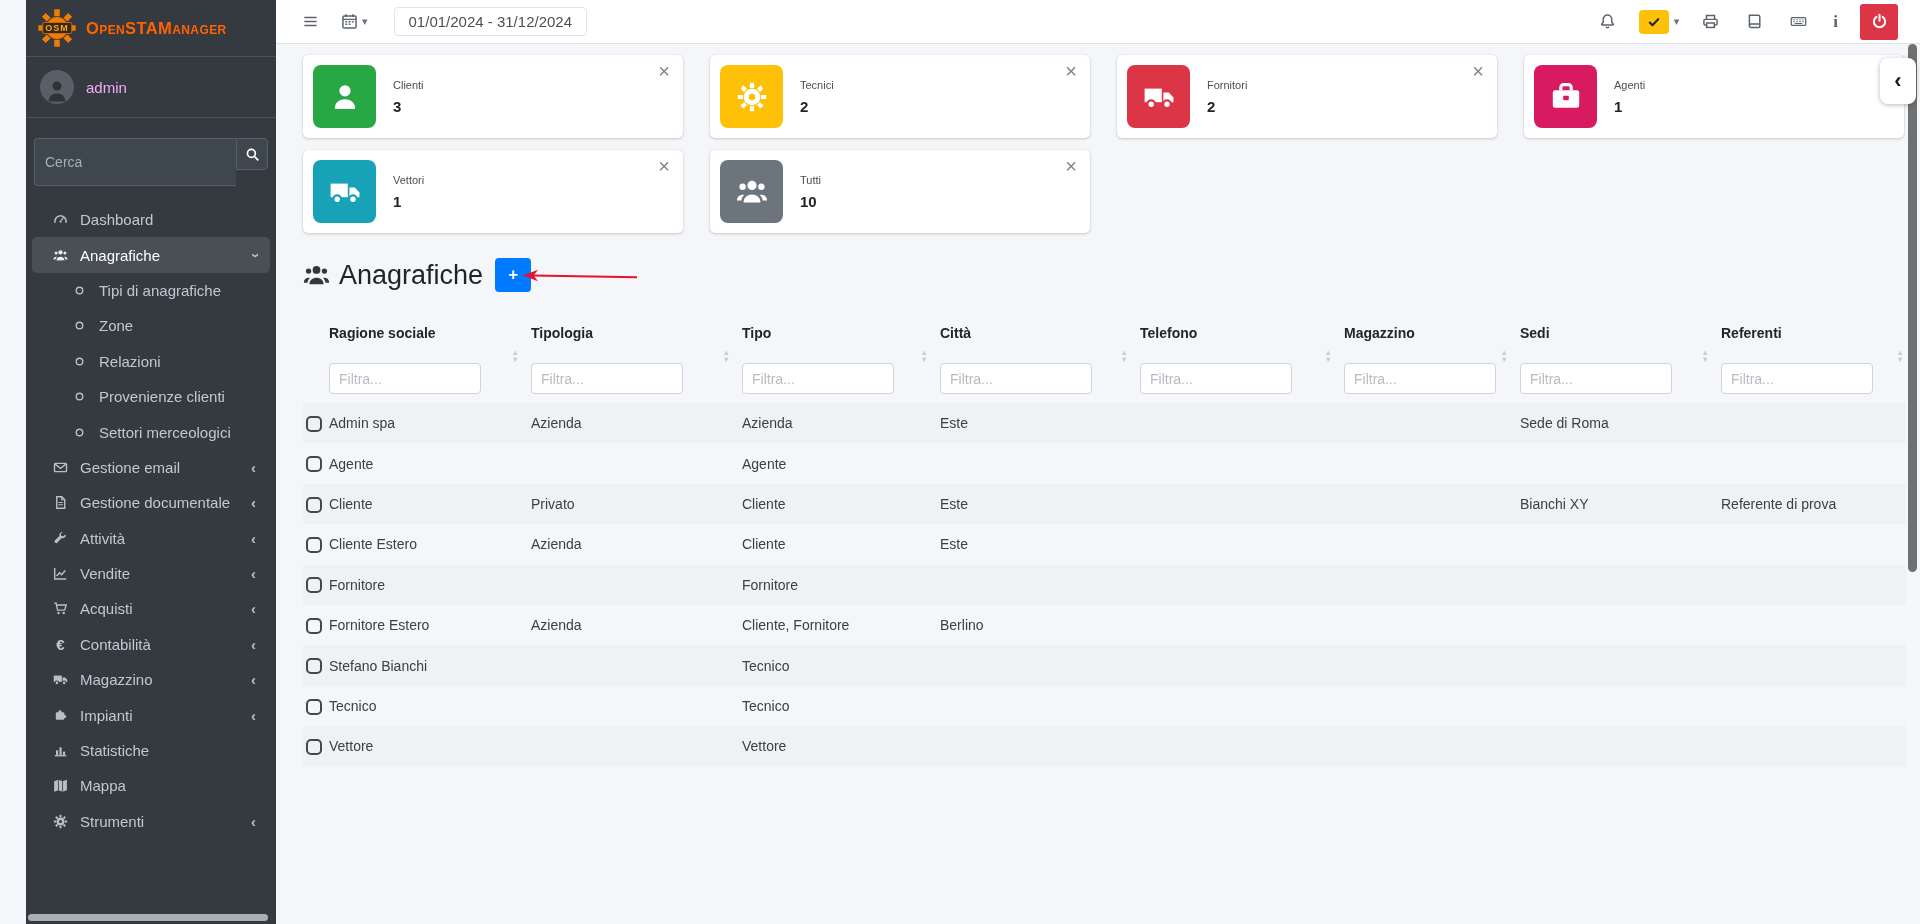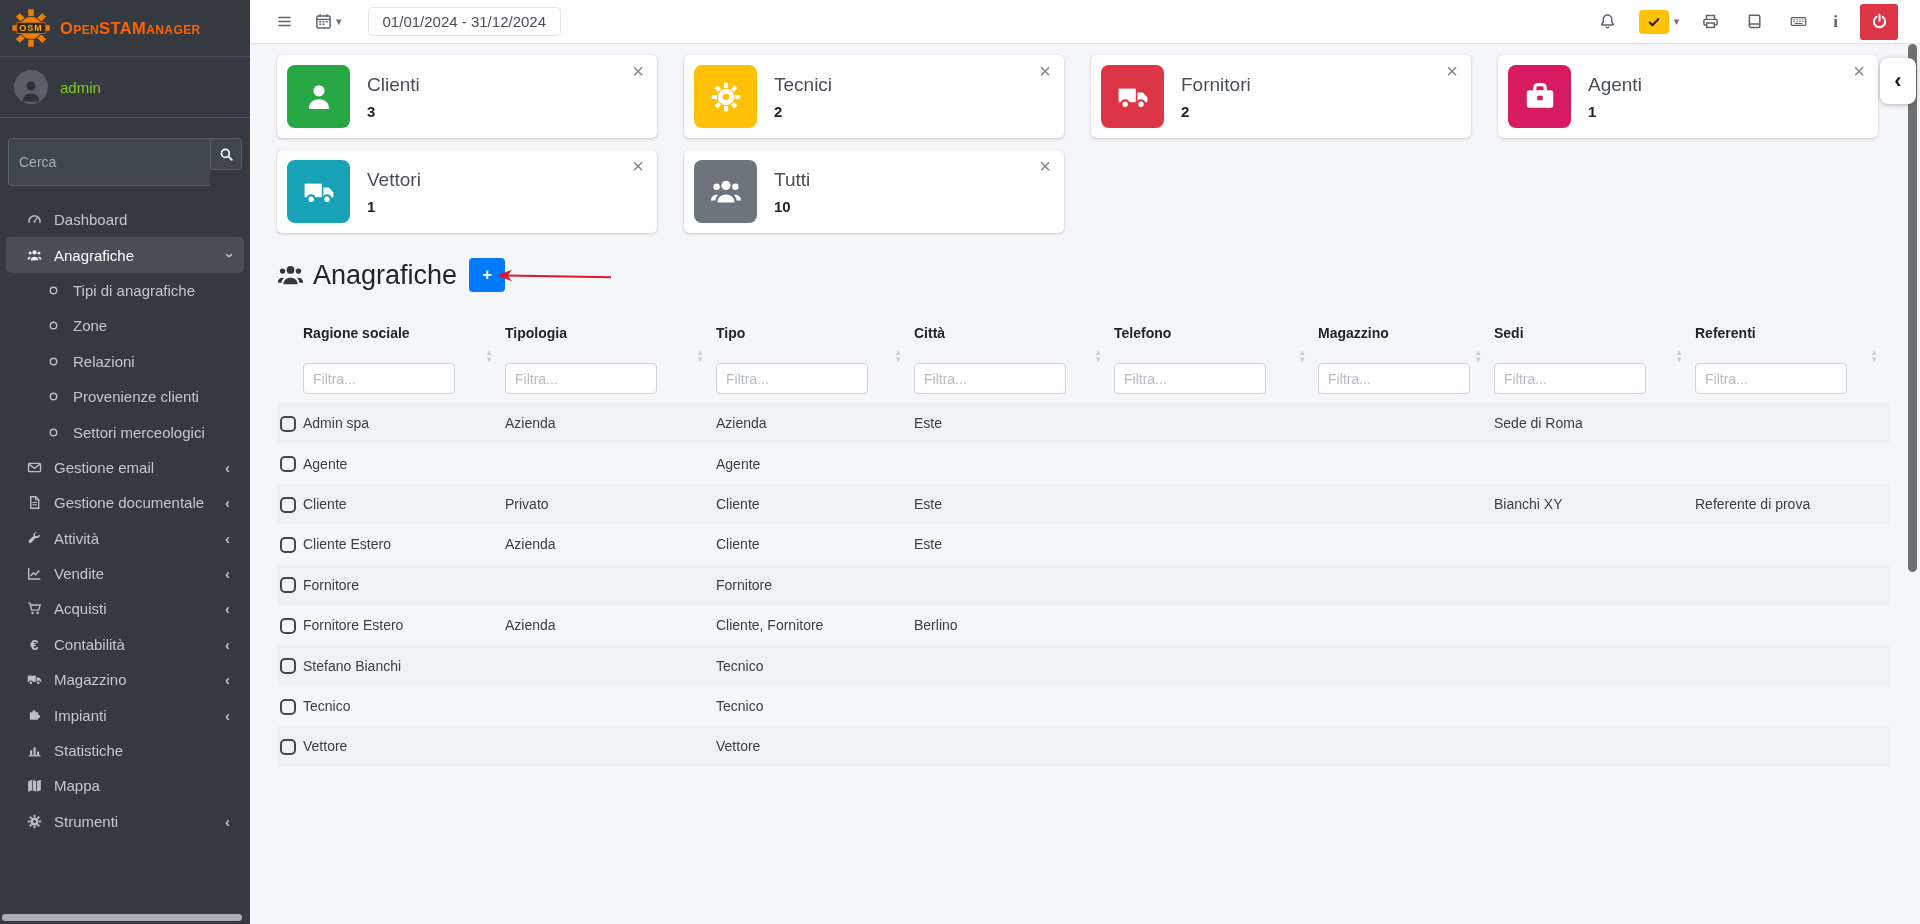--- a/index.html
+++ b/index.html
@@ -1,31 +1,31 @@
 <!DOCTYPE html>
 <html style="--primary: #007bff; --danger: #dc3545; --warning: #ffc107; --sidebar: #343a40; --arrow: #e8112d;"><head>
 <meta charset="utf-8">
 <style>
   * { box-sizing: border-box; margin: 0; padding: 0; }
   html, body { width: 1920px; height: 924px; overflow: hidden; }
   body { font-family: "Liberation Sans", "DejaVu Sans", sans-serif; background: #f4f6f9; color: #343a40; }
-  .app { display: flex; width: 1920px; height: 924px; }
+  .app { display: flex; width: 1920px; height: 924px; padding-left: 26px; }
 
   .icon { display: inline-flex; }
   .icon svg { width: 1em; height: 1em; display: block; }
 
   
   .sidebar { position: relative; width: 250px; height: 924px; background: var(--sidebar, #343a40); flex: 0 0 250px; color: #c2c7d0; }
   .brand { display: flex; align-items: center; gap: 8px; height: 57px; padding: 0 10px; border-bottom: 1px solid rgba(255,255,255,.12); }
   .brand-logo { position: relative; width: 42px; height: 42px; color: #f07c00; font-size: 42px; flex: 0 0 42px; }
   .brand-logo .osm-badge { position: absolute; left: 50%; top: 50%; transform: translate(-50%,-50%); background: #33291a; color: #ffa724; border: 1px solid #c96a12; border-radius: 2px; font-size: 9px; font-weight: bold; padding: 0 2px; letter-spacing: 1px; }
   .brand-name { color: #ff6200; font-weight: bold; font-size: 16.5px; letter-spacing: .4px; font-variant: small-caps; white-space: nowrap; }
   .user-panel { display: flex; align-items: center; gap: 12px; height: 61px; padding: 0 14px; border-bottom: 1px solid rgba(255,255,255,.12); }
   .avatar { width: 34px; height: 34px; border-radius: 50%; background: #585f66; color: #2e3338; font-size: 30px; display: flex; align-items: flex-end; justify-content: center; overflow: hidden; }
-  .user-name { font-size: 15px; color: #84cc16; }
+  .user-name { font-size: 15px; color: #f0abfc; }
   .search-row { display: flex; margin: 20px 8px 16px 8px; }
   .search-input { flex: 1; height: 48px; background: #3f474e; border: 1px solid #565e66; border-right: none; border-radius: 4px 0 0 4px; color: #c2c7d0; font-size: 14px; padding: 0 10px; outline: none; font-family: inherit; }
   .search-input::placeholder { color: #a7adb3; }
   .search-btn { width: 38px; height: 32px; background: #3f474e; border: 1px solid #565e66; border-radius: 0 4px 4px 0; color: #fff; display: flex; align-items: center; justify-content: center; font-size: 15px; cursor: pointer; }
   .menu { margin-top: 4px; }
   .nav-item { position: relative; display: flex; align-items: center; height: 35.4px; padding-left: 18px; font-size: 15px; color: #c2c7d0; cursor: pointer; margin: 0 6px; border-radius: 5px; }
   .nav-item .icon { font-size: 15px; width: 21px; justify-content: center; color: #b9bfc6; }
   .nav-item .euro-glyph { width: 21px; text-align: center; font-size: 15px; font-weight: bold; }
   .nav-label { margin-left: 9px; white-space: nowrap; }
   .nav-item.active { background: #494f55; color: #fff; }
@@ -49,21 +49,21 @@
   .info-glyph { font-family: "Liberation Serif", "DejaVu Serif", serif; font-weight: bold; font-size: 17px; color: #5c636a; padding: 0 3px; cursor: pointer; }
   .power-btn { width: 38px; height: 36px; background: var(--danger, #dc3545); border: none; border-radius: 3px; color: #fff; font-size: 17px; display: flex; align-items: center; justify-content: center; cursor: pointer; }
 
   .content { padding: 11px 27px 0 27px; }
 
   
   .cards { display: flex; flex-wrap: wrap; gap: 12px 27px; width: 1610px; }
   .stat-card { position: relative; width: 380px; height: 83px; background: #fff; border-radius: 5px; box-shadow: 0 0 1px rgba(0,0,0,.12), 0 1px 3px rgba(0,0,0,.18); display: flex; align-items: center; padding: 0 10px; cursor: pointer; }
   .sc-icon { width: 63px; height: 63px; border-radius: 8px; color: #fff; display: flex; align-items: center; justify-content: center; font-size: 32px; flex: 0 0 63px; }
   .sc-body { margin-left: 17px; }
-  .sc-label { font-size: 19px; color: #494f55; margin-bottom: 7px; }
+  .sc-label { font-size: 11px; color: #494f55; margin-bottom: 7px; }
   .sc-count { font-size: 15px; font-weight: bold; color: #212529; }
   .sc-close { position: absolute; top: 6px; right: 13px; font-size: 20px; color: #808589; cursor: pointer; line-height: 1; }
 
   
   .heading { position: relative; display: flex; align-items: center; margin-top: 21px; height: 42px; }
   .heading .icon { font-size: 27px; color: #32373c; }
   .page-title { font-size: 27px; font-weight: 400; color: #212529; margin-left: 9px; }
   .plus-btn { margin-left: 12px; width: 36px; height: 34px; background: var(--primary, #007bff); color: #fff; border: none; border-radius: 4px; font-size: 17px; font-weight: bold; cursor: pointer; display: flex; align-items: center; justify-content: center; }
   .arrow-annotation { position: absolute; left: 217px; top: 13px; color: var(--arrow, #e8112d); }
 

